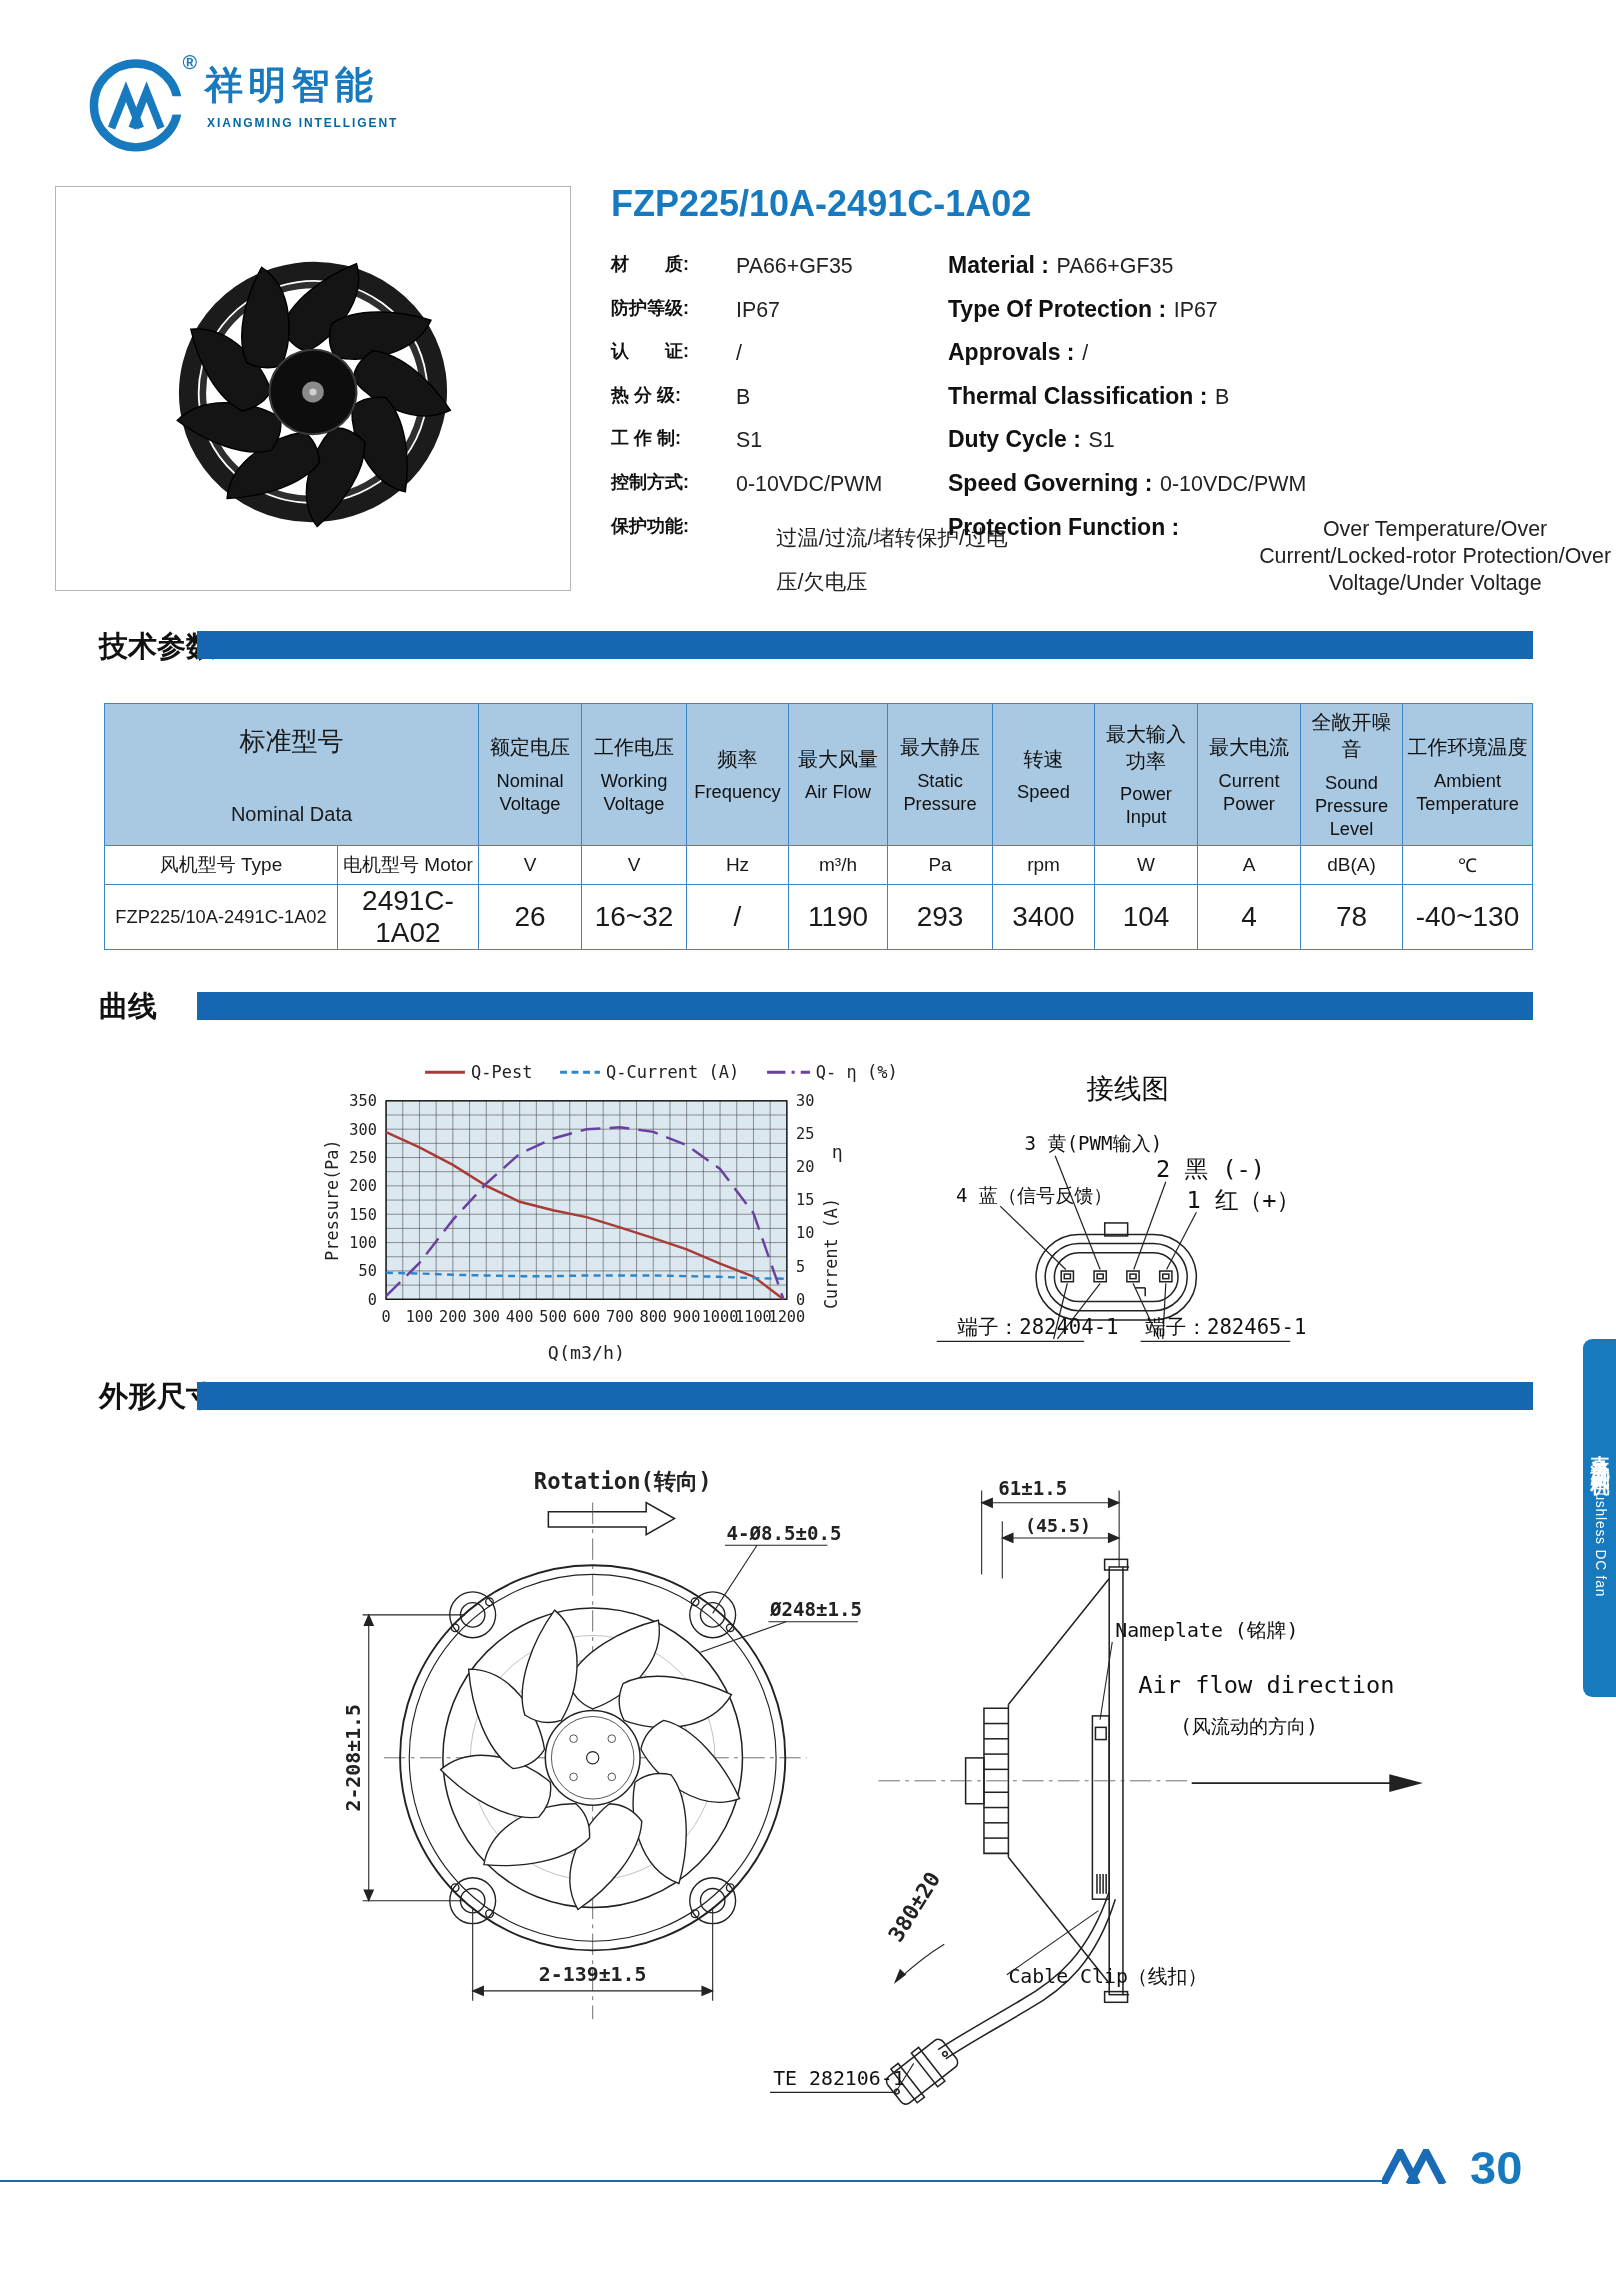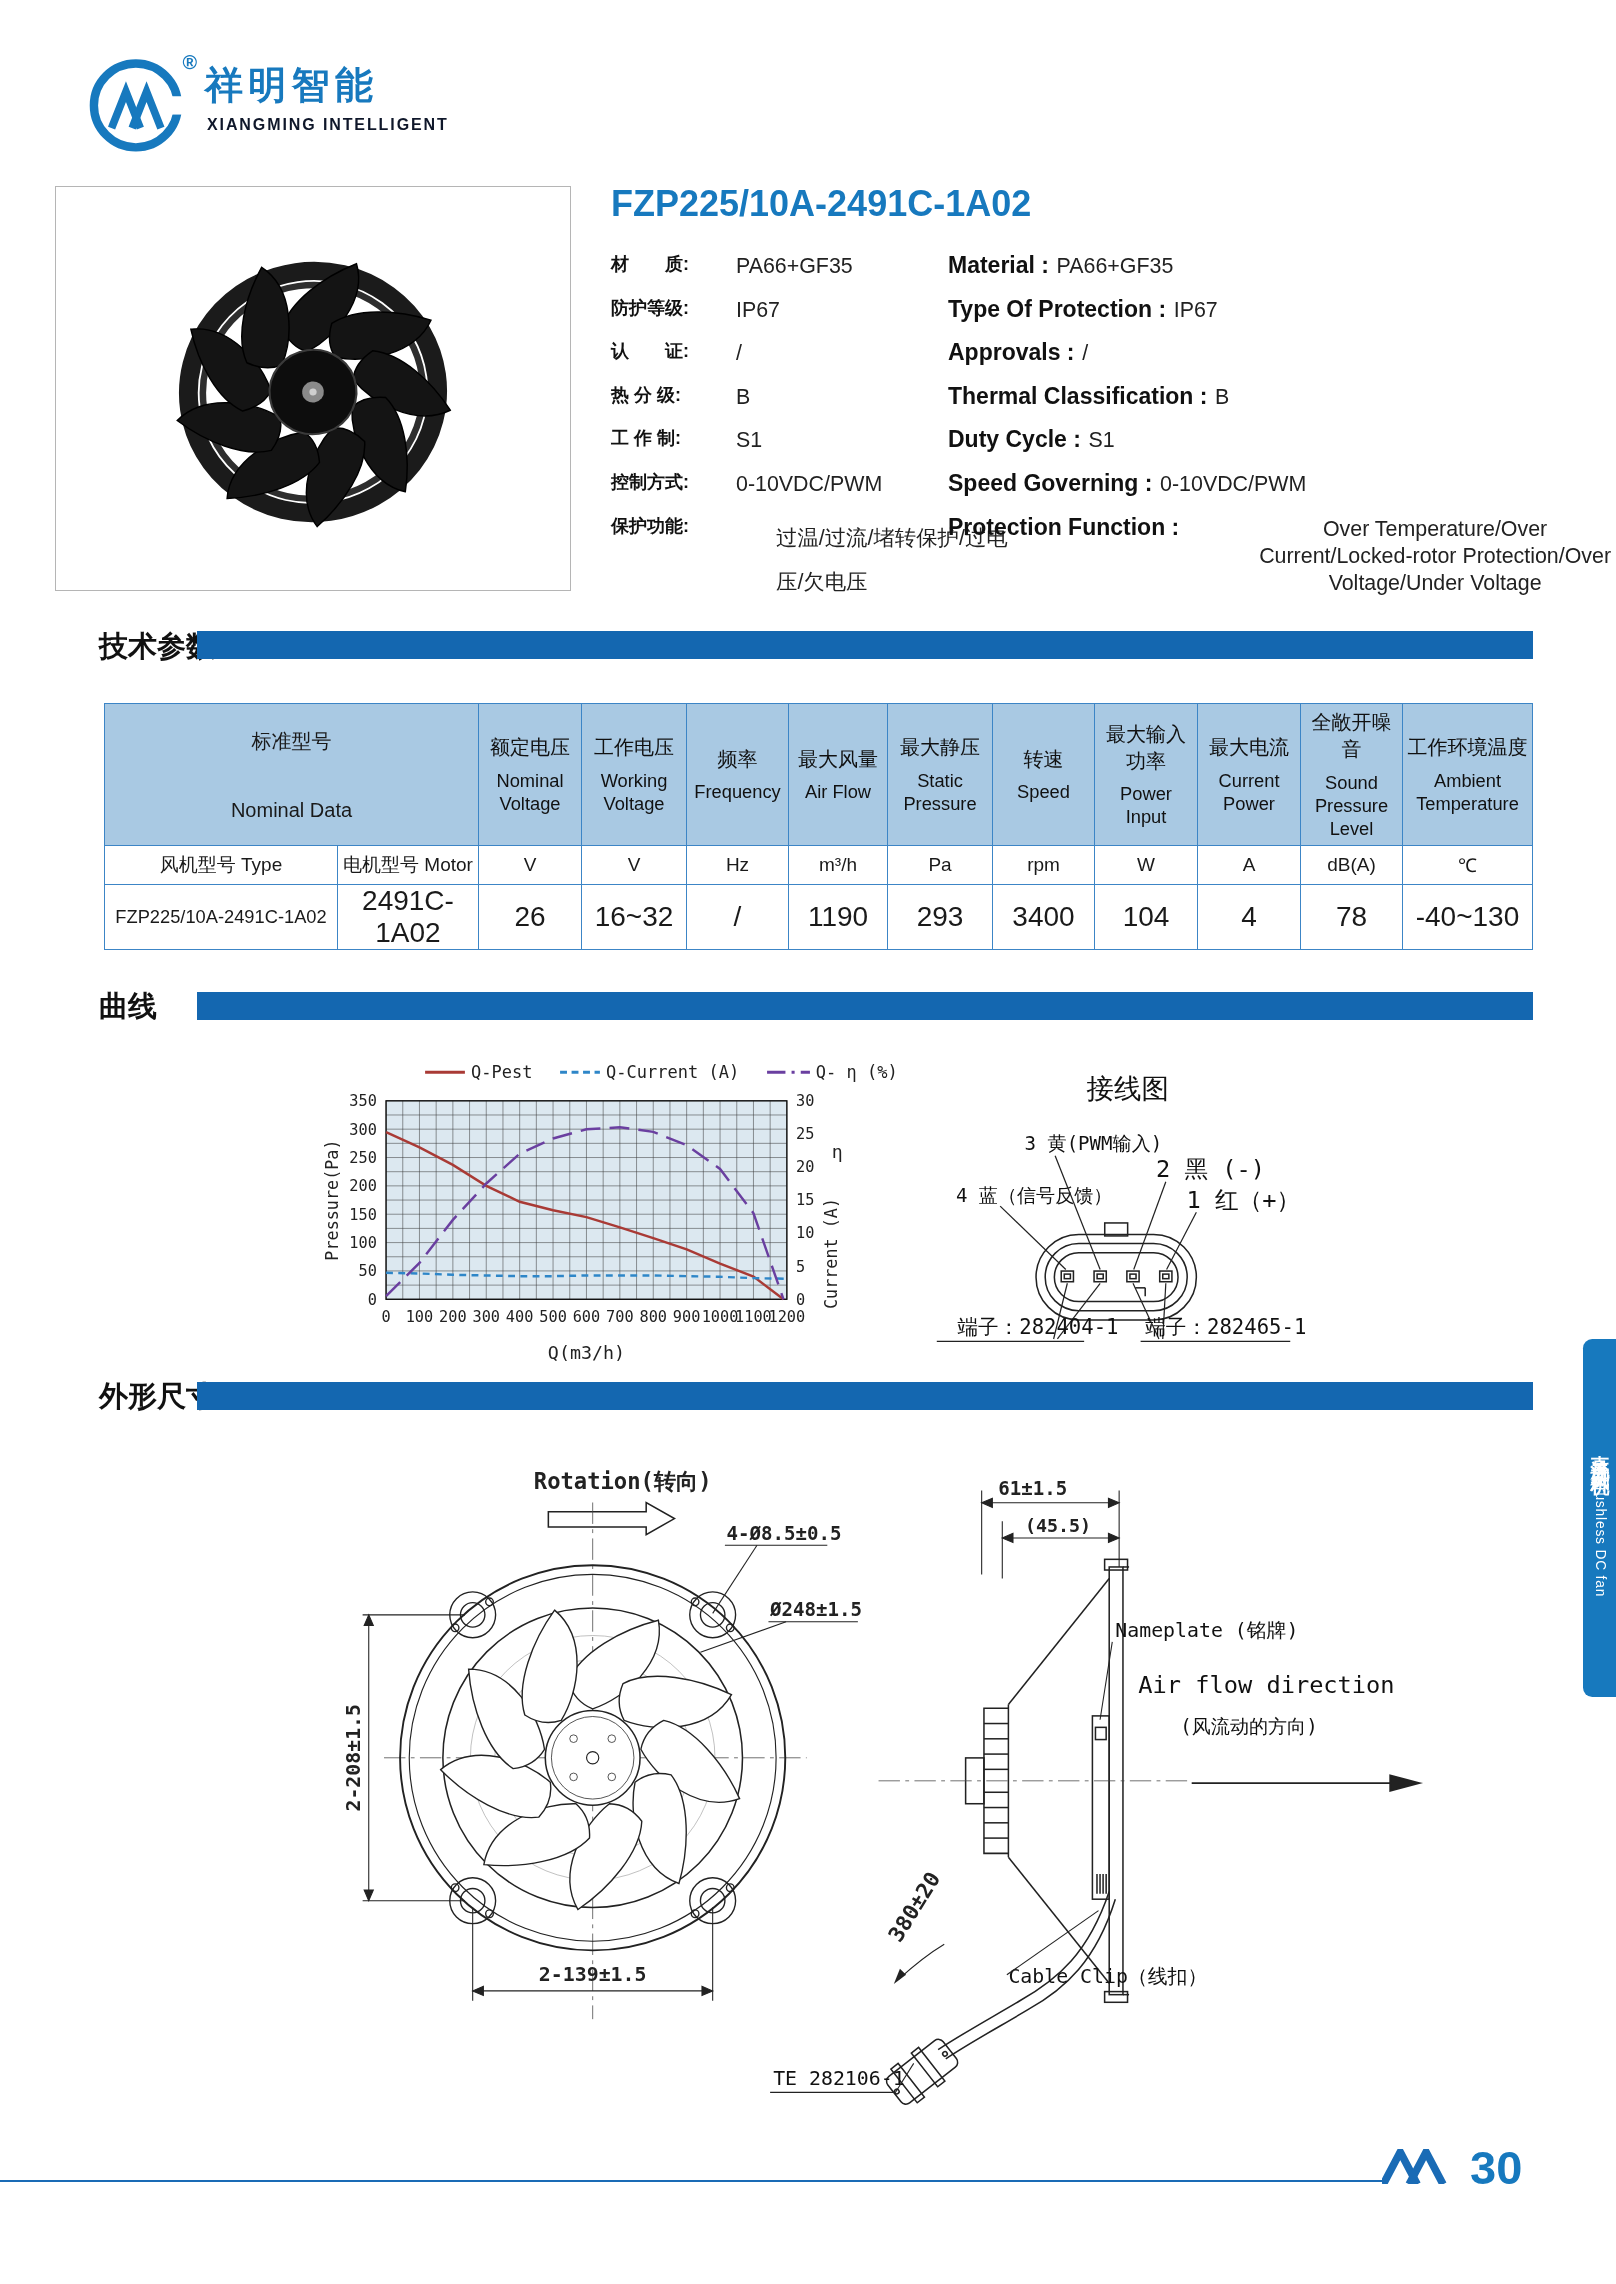--- a/index.html
+++ b/index.html
@@ -1,20 +1,20 @@
 <!DOCTYPE html>
 <html style="font-size:12.2px"><head>
 <meta charset="utf-8">
 <style>
   html,body{margin:0;padding:0;background:#ffffff;}
   .page{position:relative;width:1617px;height:2284px;background:#fff;overflow:hidden;
         font-family:"Liberation Sans",sans-serif;color:#1a1a1a;}
   
   .logo-zh{position:absolute;left:205px;top:60px;font-size:38px;font-weight:bold;color:#1779be;letter-spacing:5.3px;}
-  .logo-en{position:absolute;left:207px;top:116px;font-size:16px;font-weight:bold;color:#0f172a;letter-spacing:1.9px;}
+  .logo-en{position:absolute;left:207px;top:116px;font-size:12px;font-weight:bold;color:#0369a1;letter-spacing:1.9px;}
   
   .photo-box{position:absolute;left:55px;top:186px;width:514px;height:403px;border:0.8px solid #b5b5b5;background:#fff;}
   .prod-title{position:absolute;left:611px;top:183px;font-size:36px;font-weight:bold;color:#1779be;}
   .spec-row{position:absolute;left:611px;width:329px;height:43px;font-size:21.4px;}
   .spec-row .lab{position:absolute;left:0;top:0;font-weight:bold;font-size:18px;color:#111;}
   .spec-row .val{position:absolute;left:125px;top:1.5px;color:#222;}
   .spec-row .val.wrap{width:238px;line-height:44px;top:1.5px;margin-left:40px;}
   .espec-row{position:absolute;left:948px;width:672px;font-size:21.4px;}
   .espec-row .lab{font-weight:bold;font-size:23px;color:#111;}
   .espec-row .val{margin-left:7.6px;color:#222;}
@@ -24,21 +24,21 @@
   .sec-bar{position:absolute;left:197px;width:1336px;height:27.5px;background:#1467b0;}
   
   table.spec{position:absolute;left:104px;top:703px;border-collapse:collapse;table-layout:fixed;
              border:1.5px solid #2f6db3;}
   table.spec td{border:0.8px solid #3c85c6;text-align:center;vertical-align:middle;padding:0 3.1px;overflow:hidden;}
   tr.hdr td{background:#a9c9e3;height:141px;}
   tr.hdr .czh{font-size:20px;color:#111;margin-bottom:7.6px;}
   tr.hdr .cen{font-size:18.3px;color:#111;line-height:23px;}
   tr.units td{height:38px;font-size:19px;background:#fff;}
   tr.vals td{height:44px;font-size:28px;background:#fff;}
-  .group-cell .gzh{font-size:20px;margin-bottom:44px;}
+  .group-cell .gzh{font-size:26px;margin-bottom:44px;}
   .group-cell .gen{font-size:20px;}
   
   .legend{position:absolute;left:425px;top:1062px;display:flex;gap:27.5px;align-items:center;
           font-family:"DejaVu Sans Mono",monospace;font-size:17px;color:#222;}
   .legend .item{display:flex;align-items:center;gap:6.1px;}
   .legend svg{display:block;}
   
   .cad{font-family:"DejaVu Sans Mono",monospace;}
   svg text.dim{font-family:"DejaVu Sans Mono",monospace;font-weight:bold;fill:#222;}
   svg text.cad{font-family:"DejaVu Sans Mono",monospace;fill:#111;}

